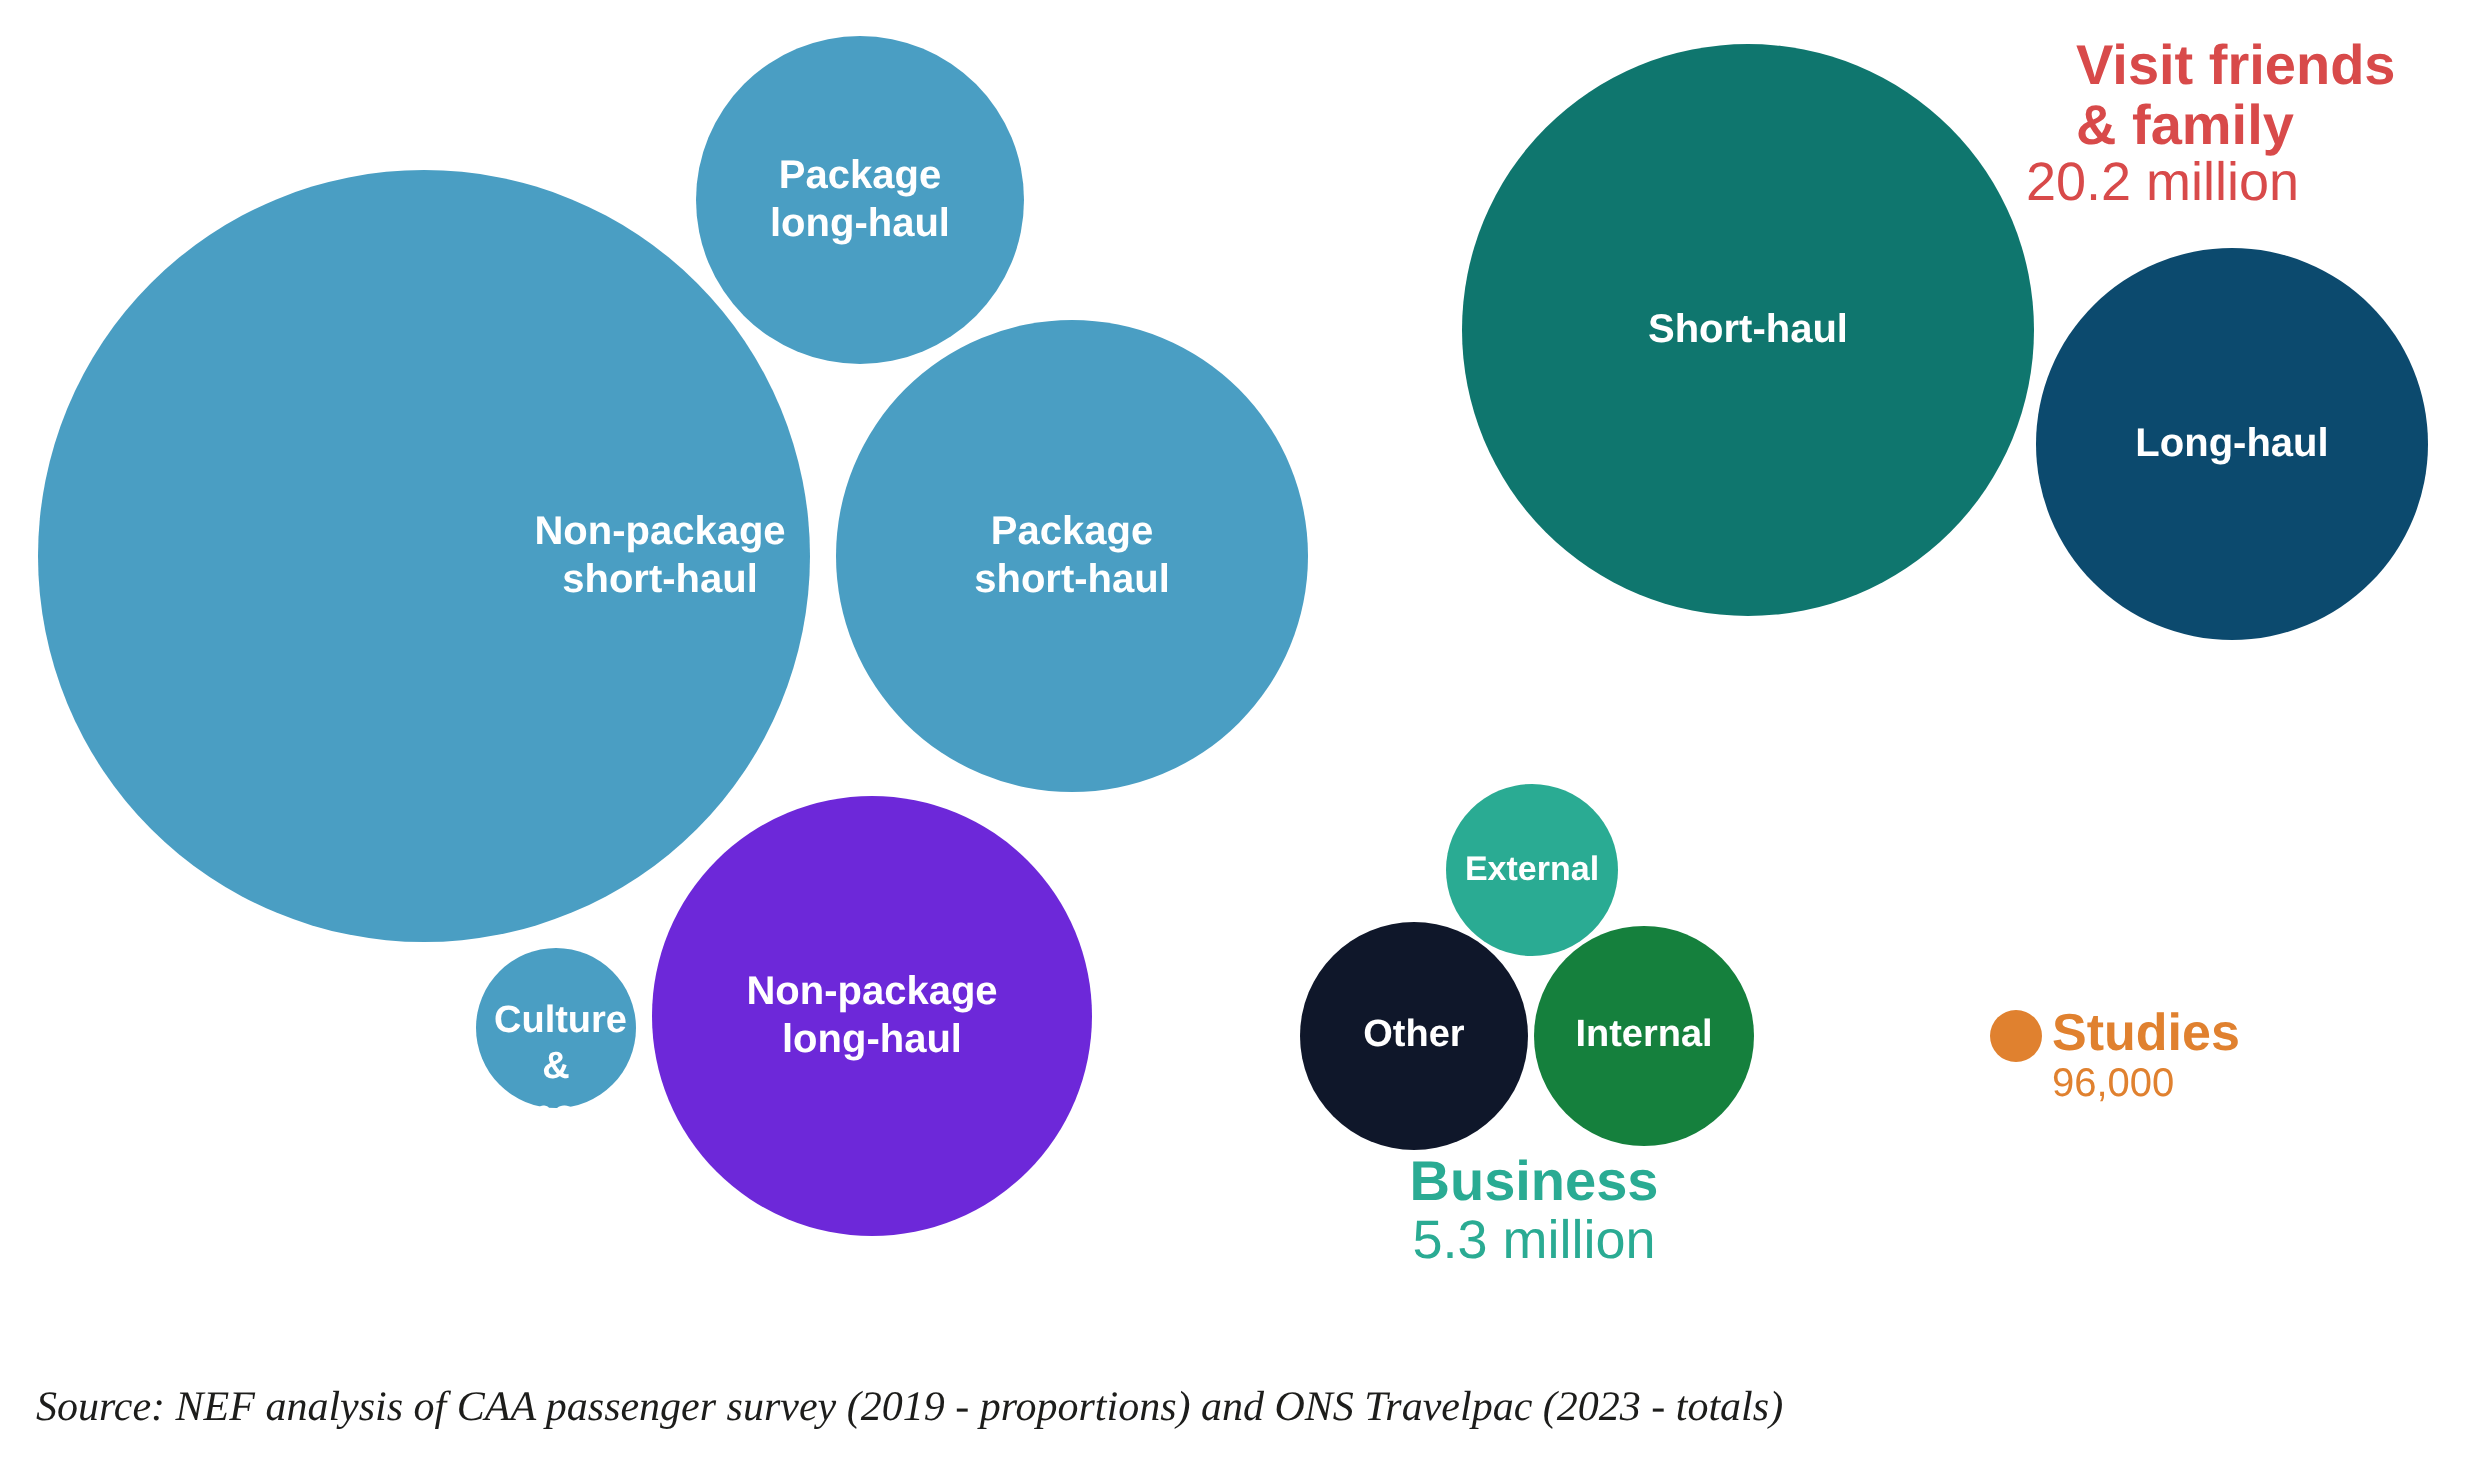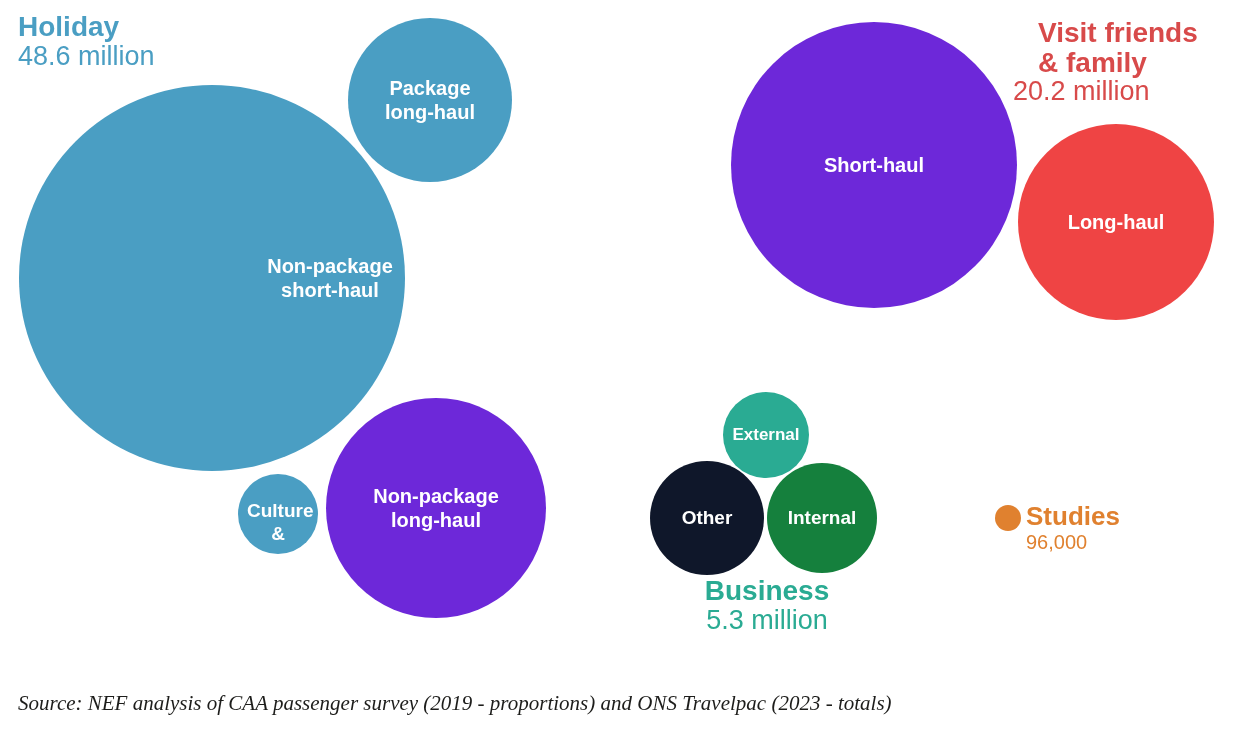--- a/index.html
+++ b/index.html
@@ -48,57 +48,56 @@
     font-family: "Liberation Serif", "DejaVu Serif", serif;
     font-style: italic;
     font-size: 21px;
   }
 </style>
 </head>
 <body>
 
 <div class="canvas">
 
-  <div class="group-title title-holiday">
-    <div class="t" style="color: rgb(74, 158, 195);">Holiday</div>
-    <div class="v" style="color: rgb(74, 158, 195);">48.6 million</div>
-  </div>
 
   <div class="group-title title-vff">
     <div class="t" style="width: 175px; margin-left: 25px; color: rgb(216, 74, 74);">Visit friends &amp; family</div>
     <div class="v" style="color: rgb(216, 74, 74);">20.2 million</div>
   </div>
 
   <div class="group-title title-business">
     <div class="t" style="color: rgb(42, 171, 147);">Business</div>
     <div class="v" style="color: rgb(42, 171, 147);">5.3 million</div>
   </div>
 
   <div class="bubble" style="left: 19px; top: 85px; width: 386px; height: 386px; background-color: rgb(74, 158, 195); justify-content: flex-end;">
     <span class="lbl" style="width:150px;">Non-package short-haul</span>
   </div>
 
   <div class="bubble" style="left: 348px; top: 18px; width: 164px; height: 164px; background-color: rgb(74, 158, 195);">
     <span class="lbl" style="width:100px;">Package long-haul</span>
   </div>
 
+  <div class="bubble" style="left: 418px; top: 160px; width: 236px; height: 236px; background-color: rgb(74, 158, 195);">
+    <span class="lbl" style="width:115px;">Package short-haul</span>
+  </div>
 
   <div class="bubble" style="left: 326px; top: 398px; width: 220px; height: 220px; background-color: #6d28d9;">
     <span class="lbl" style="width:150px;">Non-package long-haul</span>
   </div>
 
   <div class="bubble" style="left: 238px; top: 474px; width: 80px; height: 80px; background-color: rgb(74, 158, 195);">
     <span class="lbl" style="width:62px; font-size:19px;margin-top:40px;">Culture &amp; sport</span>
   </div>
 
-  <div class="bubble" style="left: 731px; top: 22px; width: 286px; height: 286px; background-color: #6d28d9;">
+  <div class="bubble" style="left: 731px; top: 22px; width: 286px; height: 286px; background-color: #0f766e;">
     <span class="lbl">Short-haul</span>
   </div>
 
-  <div class="bubble" style="left: 1018px; top: 124px; width: 196px; height: 196px; background-color: #ef4444;">
+  <div class="bubble" style="left: 1018px; top: 124px; width: 196px; height: 196px; background-color: #0c4a6e;">
     <span class="lbl">Long-haul</span>
   </div>
 
   <div class="bubble" style="left: 723px; top: 392px; width: 86px; height: 86px; background-color: rgb(42, 171, 147);">
     <span class="lbl" style="font-size:17px;">External</span>
   </div>
 
   <div class="bubble" style="left: 650px; top: 461px; width: 114px; height: 114px; background-color: #0f172a;">
     <span class="lbl" style="font-size:19px;">Other</span>
   </div>

